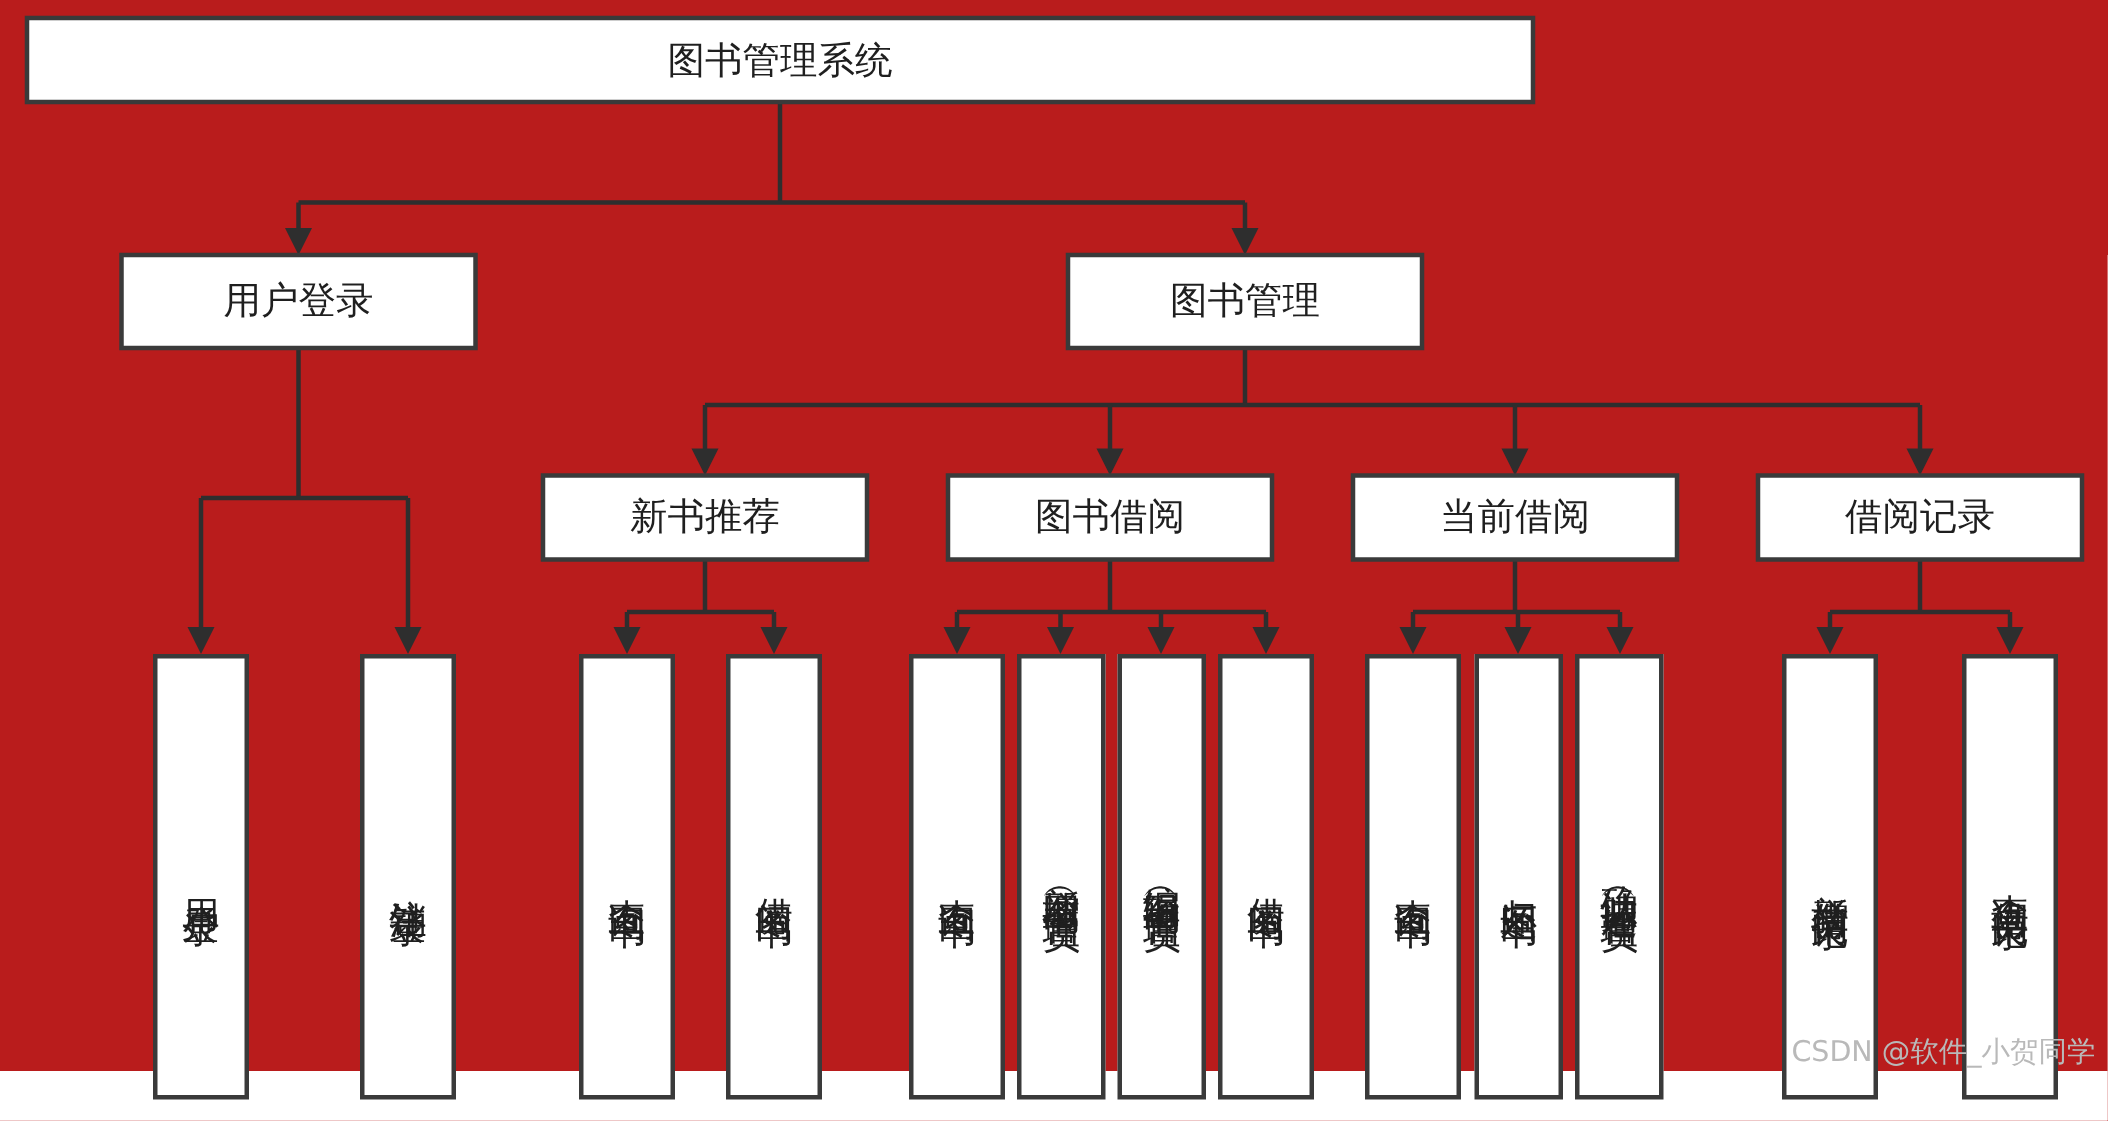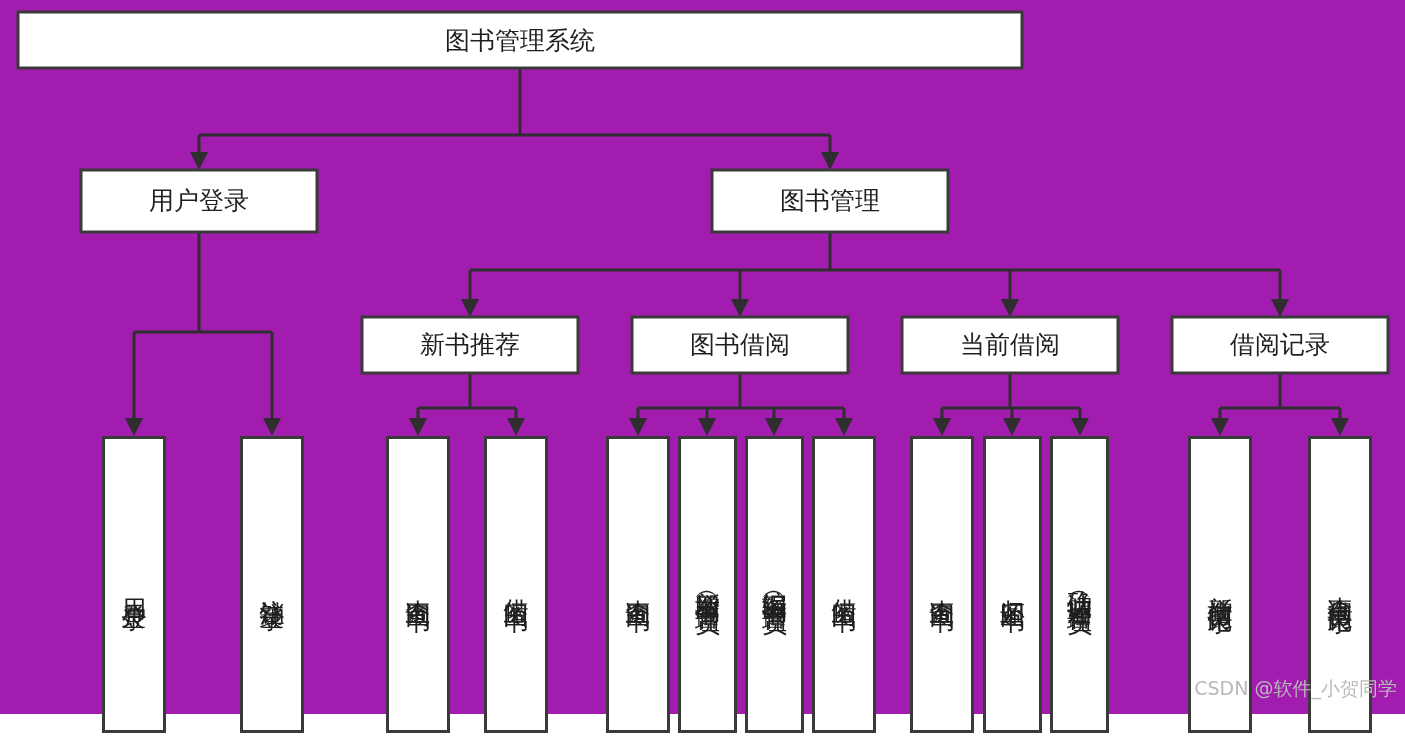--- a/index.html
+++ b/index.html
@@ -10,21 +10,21 @@
   body {
     width: 1405px;
     height: 747px;
     font-family: "DejaVu Sans", "Liberation Sans", sans-serif;
     overflow: hidden;
   }
   #diagram-root {
     position: relative;
     width: 1405px;
     height: 714px;
-    background: #a21caf;
+    background: #b91c1c;
   }
   svg.tree {
     position: absolute;
     inset: 0;
     width: 1405px;
     height: 747px;
     display: block;
   }
   .node-rect {
     fill: #ffffff;
@@ -63,21 +63,21 @@
     stroke: #2e2e2e;
     stroke-width: 3;
     fill: none;
   }
   .arrow-head {
     fill: #2e2e2e;
   }
   #watermark {
     position: absolute;
     right: 8px;
-    bottom: 12px;
+    bottom: 0;
     font-size: 19px;
     color: #b9b9b9;
     font-family: "DejaVu Sans", "Liberation Sans", sans-serif;
     white-space: nowrap;
     pointer-events: none;
   }
 </style>
 </head>
 <body>
 

